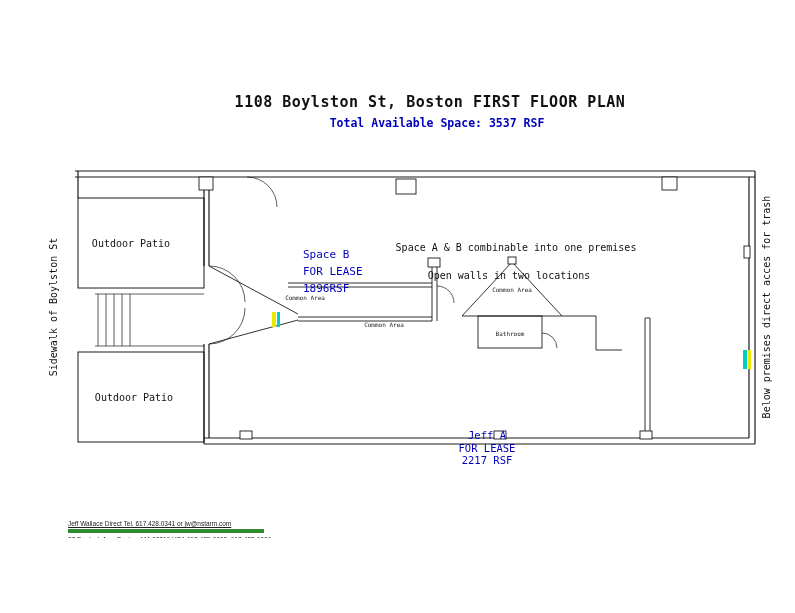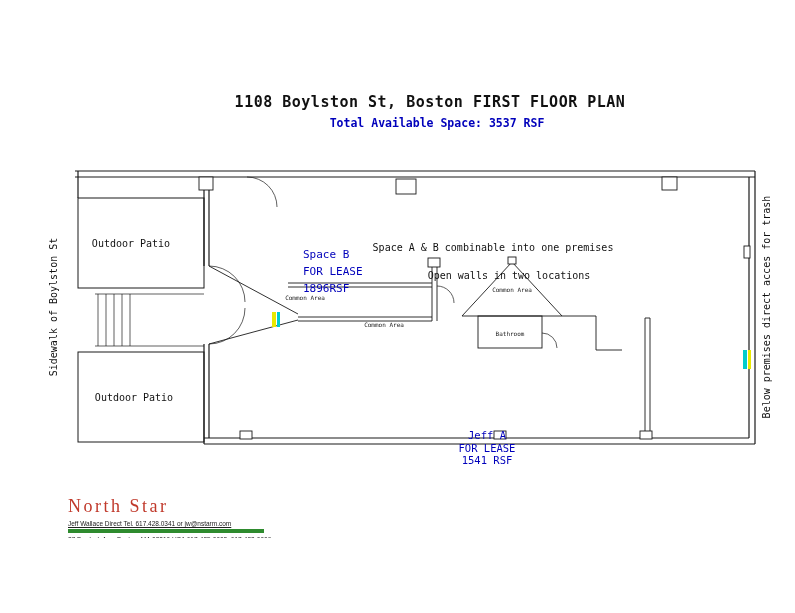--- a/index.html
+++ b/index.html
@@ -20,21 +20,21 @@
   .vlabel{font-size:10px;color:#111;transform:translate(-50%,-50%) rotate(-90deg);}
   .v-left{left:53px;top:307px;}
   .v-right{left:766px;top:307px;}
   .patio{font-size:10px;color:#111;}
   .patio1{left:131px;top:243px;}
   .patio2{left:134px;top:397px;}
   .lease{color:#0000bb;font-weight:normal;font-size:11px;line-height:17px;margin-top:48px;}
   .space-b{left:303px;top:198px;text-align:left;}
   .space-a{left:487px;top:381px;text-align:center;transform:translateX(-50%);font-size:10.5px;line-height:12.5px;}
   .note{font-size:10px;color:#111;}
-  .note1{left:493px;top:247px;text-align:center;}
+  .note1{left:516px;top:247px;text-align:center;}
   .note2{left:509px;top:259px;margin-top:16px;}
   .tiny{font-size:6px;color:#222;letter-spacing:0;}
   .common1{left:305px;top:297px;}
   .common2{left:384px;top:324px;}
   .common3{left:512px;top:289px;}
   .bath{left:510px;top:333px;}
   .plan-svg{position:absolute;left:0;top:0;width:795px;height:613px;}
   
   .logo{
     left:68px;top:496px;font-family:"Liberation Serif","DejaVu Serif",serif;
@@ -157,22 +157,21 @@
   <div class="abs ctr note note2">Open walls in two locations</div>
 
   <div class="abs ctr tiny common1">Common Area</div>
   <div class="abs ctr tiny common2">Common Area</div>
   <div class="abs ctr tiny common3">Common Area</div>
   <div class="abs ctr tiny bath">Bathroom</div>
 
   <div class="abs lease space-a">
     <div>Jeff A</div>
     <div>FOR LEASE</div>
-    <div>1541 RSF</div>
+    <div>2217 RSF</div>
   </div>
 
-  <div class="abs logo">North Star</div>
   <div class="abs ftiny contact">Jeff Wallace Direct Tel. 617.428.0341 or jw@nstarm.com</div>
   <div class="abs greenbar"></div>
   <div class="abs ftiny address">27 Drydock Ave, Boston, MA 02210 USA 617-425-0008, 617-428-0009</div>
   <div class="abs ftiny tagline">Comprehensive Service with Single Point of Accountability</div>
 
 </div>
 
 </body></html>

